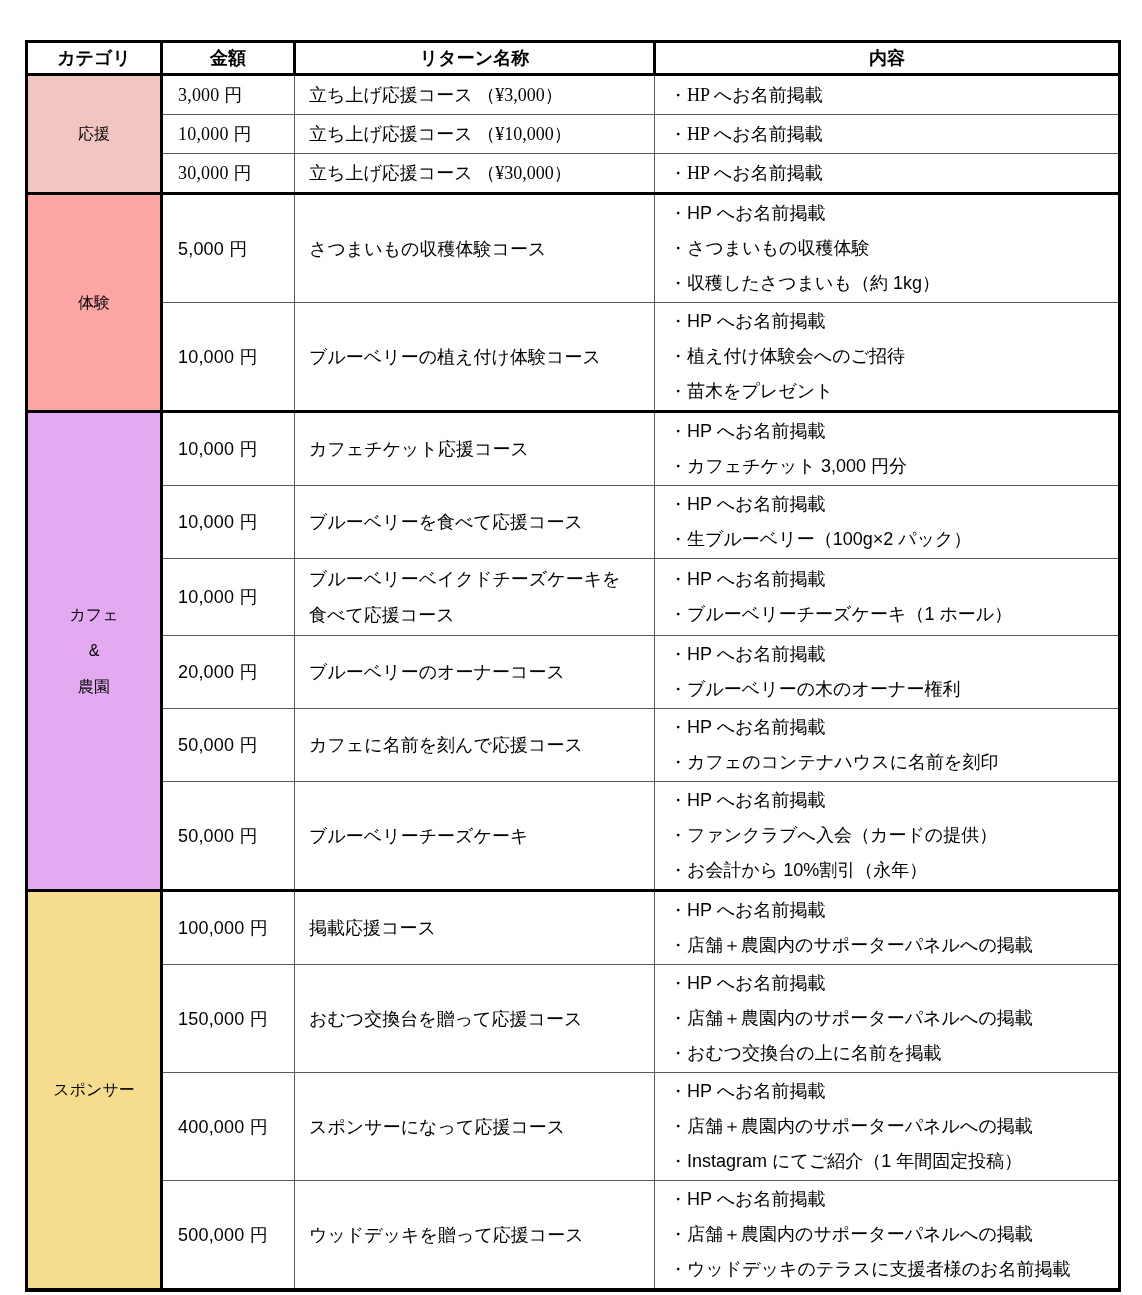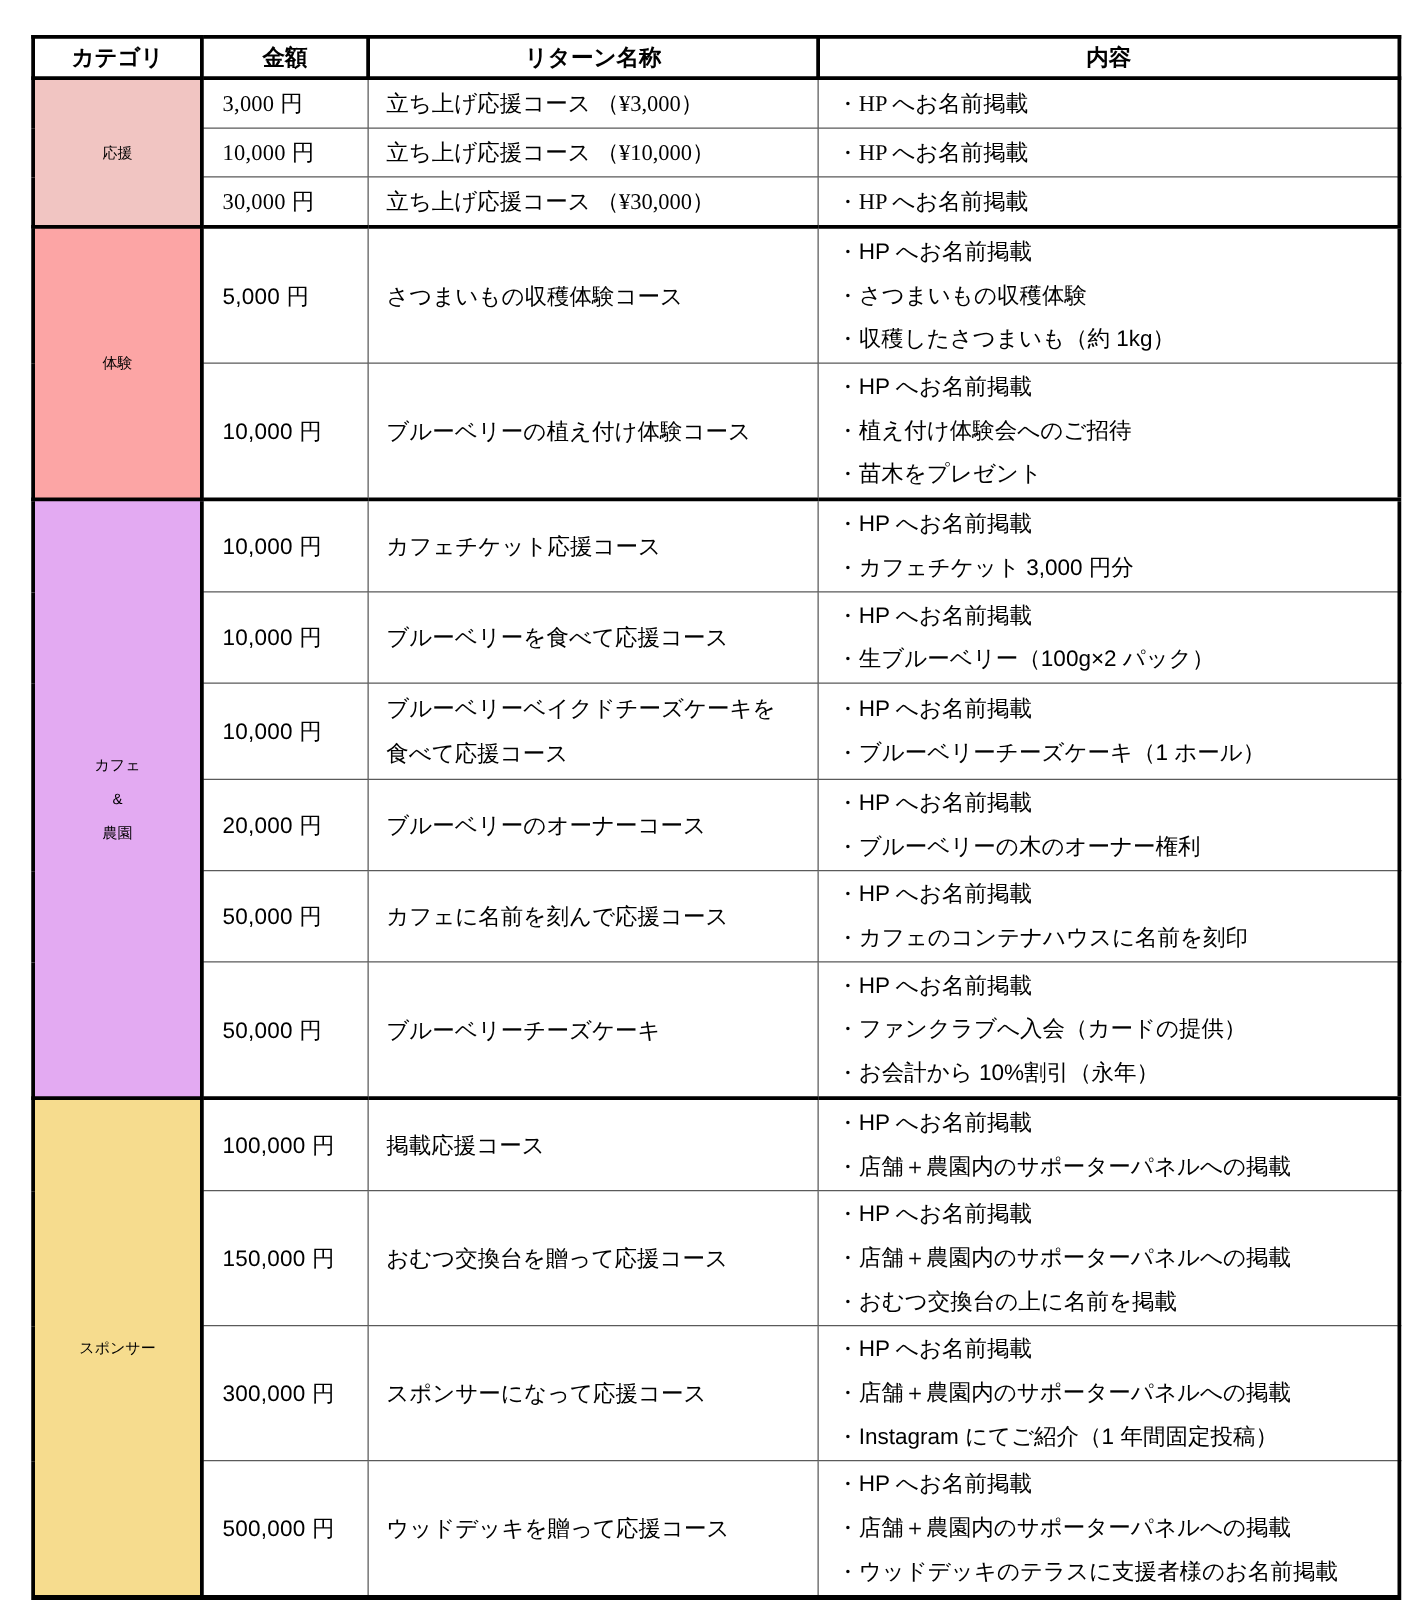--- a/index.html
+++ b/index.html
@@ -6,21 +6,21 @@
     margin: 0;
     padding: 0;
     background: #ffffff;
     font-family: "Liberation Sans", "DejaVu Sans", sans-serif;
     color: #000000;
   }
   .page {
     width: 1106px;
     height: 1295px;
     box-sizing: border-box;
-    padding: 28px 24px 0 25px;
+    padding: 40px 24px 0 25px;
     background: #ffffff;
   }
   table.reward {
     border-collapse: collapse;
     table-layout: fixed;
     width: 1093px;
     border: 3px solid #000000;
     border-bottom-width: 4px;
   }
   col.c-cat   { width: 135px; }
@@ -40,21 +40,21 @@
   }
   td {
     border: 1px solid #5a5a5a;
     vertical-align: middle;
     font-size: 18px;
     padding: 0;
   }
   td.cat {
     border: 3px solid #000000;
     text-align: center;
-    font-size: 12px;
+    font-size: 16px;
     line-height: 2.25;
     white-space: pre-line;
   }
   td.amt {
     padding-left: 15px;
     letter-spacing: 0.2px;
   }
   td.name {
     padding-left: 14px;
     padding-right: 6px;
@@ -214,21 +214,21 @@
       <tr class="r-3">
         <td class="amt">150,000 円</td>
         <td class="name">おむつ交換台を贈って応援コース</td>
         <td class="cont">
           <div class="item"><span class="bullet">・</span><span class="itext">HP へお名前掲載</span></div>
           <div class="item"><span class="bullet">・</span><span class="itext">店舗＋農園内のサポーターパネルへの掲載</span></div>
           <div class="item"><span class="bullet">・</span><span class="itext">おむつ交換台の上に名前を掲載</span></div>
         </td>
       </tr>
       <tr class="r-3">
-        <td class="amt">300,000 円</td>
+        <td class="amt">400,000 円</td>
         <td class="name">スポンサーになって応援コース</td>
         <td class="cont">
           <div class="item"><span class="bullet">・</span><span class="itext">HP へお名前掲載</span></div>
           <div class="item"><span class="bullet">・</span><span class="itext">店舗＋農園内のサポーターパネルへの掲載</span></div>
           <div class="item"><span class="bullet">・</span><span class="itext">Instagram にてご紹介（1 年間固定投稿）</span></div>
         </td>
       </tr>
       <tr class="r-3 sec-end">
         <td class="amt">500,000 円</td>
         <td class="name">ウッドデッキを贈って応援コース</td>

